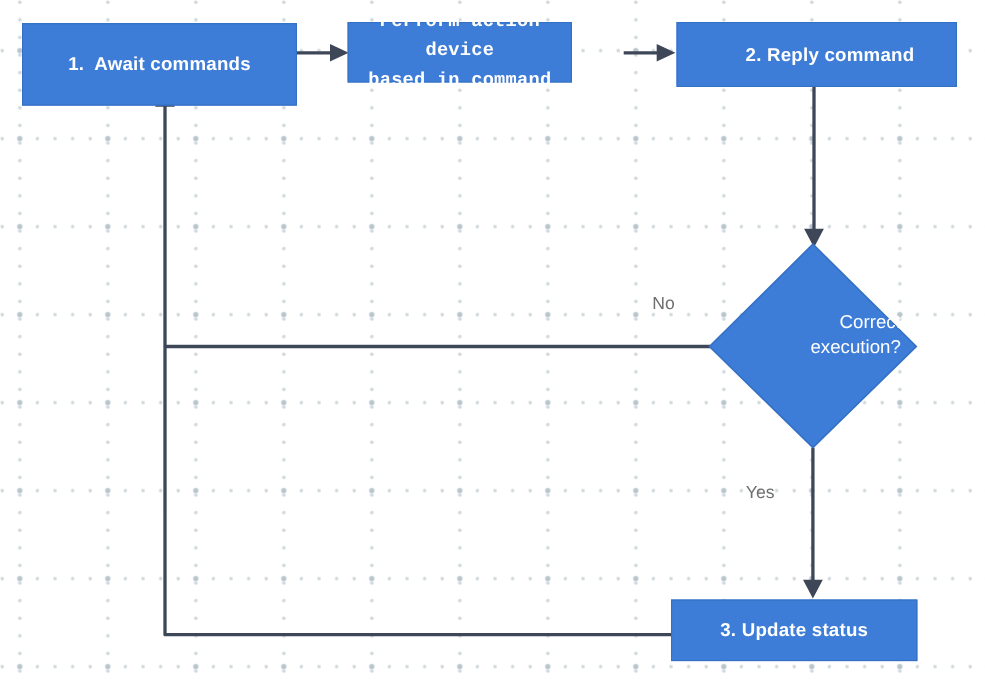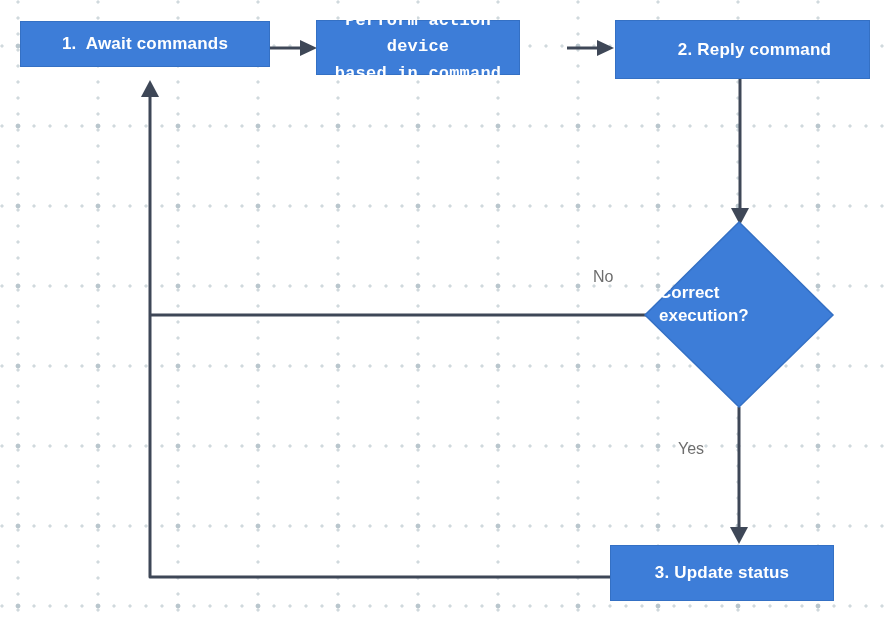--- a/index.html
+++ b/index.html
@@ -30,39 +30,39 @@
     box-sizing: border-box;
     background: #3d7dd8;
     border: 1px solid #3470c4;
     color: #ffffff;
     font-size: 17px;
     font-weight: 600;
     text-align: center;
     white-space: pre-wrap;
     letter-spacing: 0.2px;
   }
-  .node-await   { left: 20px;  top: 21px;  width: 250px; height: 46px; }
+  .node-await   { left: 20px;  top: 21px;  width: 250px; height: 75px; }
   .node-perform {
     left: 316px; top: 20px;  width: 204px; height: 55px;
     font-family: "Liberation Mono", monospace;
     font-size: 17px;
     font-weight: 700;
     line-height: 1.55;
   }
   .node-reply   { left: 615px; top: 20px;  width: 255px; height: 59px; padding-left: 24px; }
   .node-update  { left: 610px; top: 545px; width: 224px; height: 56px; }
   .diamond-label {
     position: absolute;
     left: 659px; top: 282px;
     width: 160px;
     color: #ffffff;
     font-size: 17px;
-    font-weight: 700;
+    font-weight: 400;
     line-height: 1.35;
-    text-align: left;
+    text-align: right;
     white-space: pre-wrap;
   }
   .edge-label {
     position: absolute;
     color: #6e6e6e;
     font-size: 16px;
     font-weight: 400;
   }
   .edge-label-no  { left: 593px; top: 268px; }
   .edge-label-yes { left: 678px; top: 440px; }

